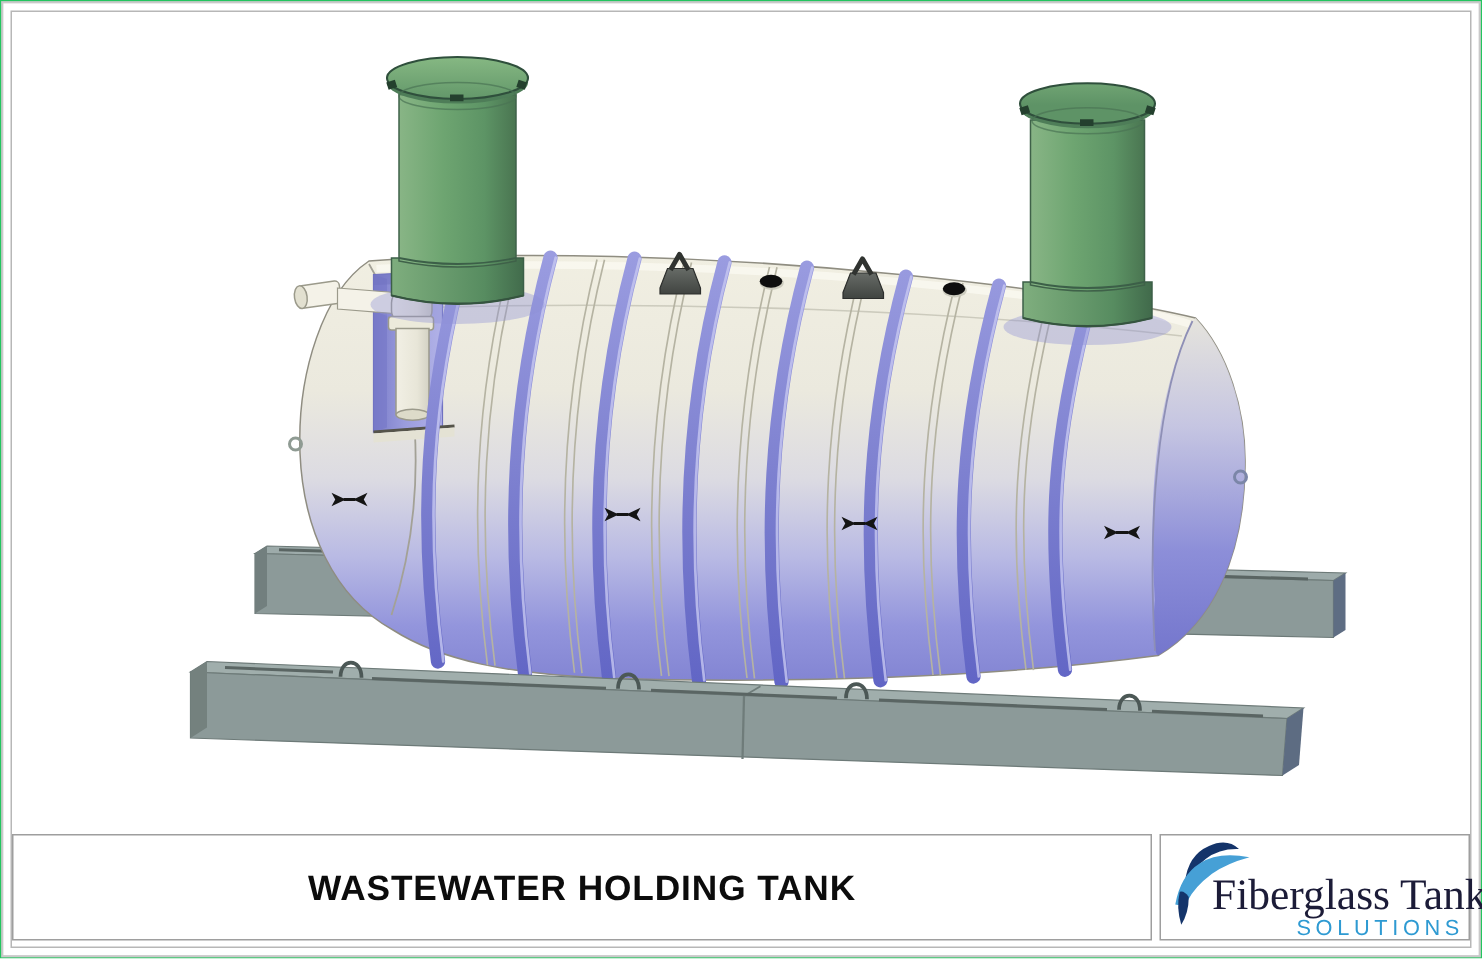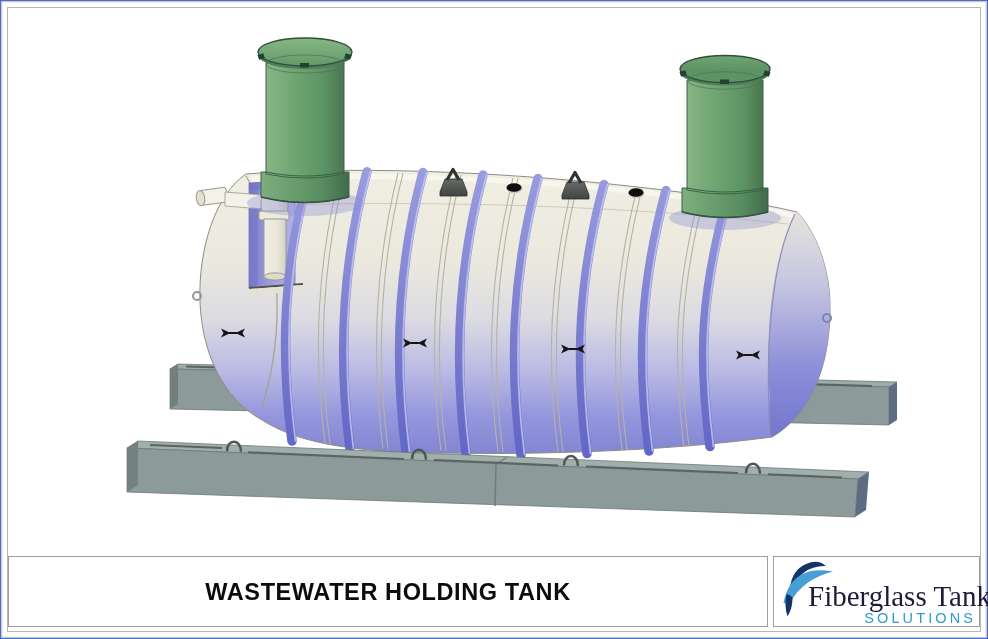--- a/index.html
+++ b/index.html
@@ -1,17 +1,17 @@
 <!DOCTYPE html>
 <html><head>
 <meta charset="utf-8">
 <style>
   html,body{margin:0;padding:0;background:#ffffff;}
   .sheet{
-    position:relative;width:988px;height:639px;background:#1d4ed8;
+    position:relative;width:988px;height:639px;background:#22c55e;
     font-family:"Liberation Sans",sans-serif;overflow:hidden;
   }
   svg{display:block}
   .drawing-title-text{
     font-family:"Liberation Sans",sans-serif;font-weight:bold;font-size:23.5px;
     letter-spacing:.6px;fill:#0c0c0c;
   }
   .logo-wordmark-text{
     font-family:"Liberation Serif",serif;font-size:29px;fill:#1c1c38;
   }

